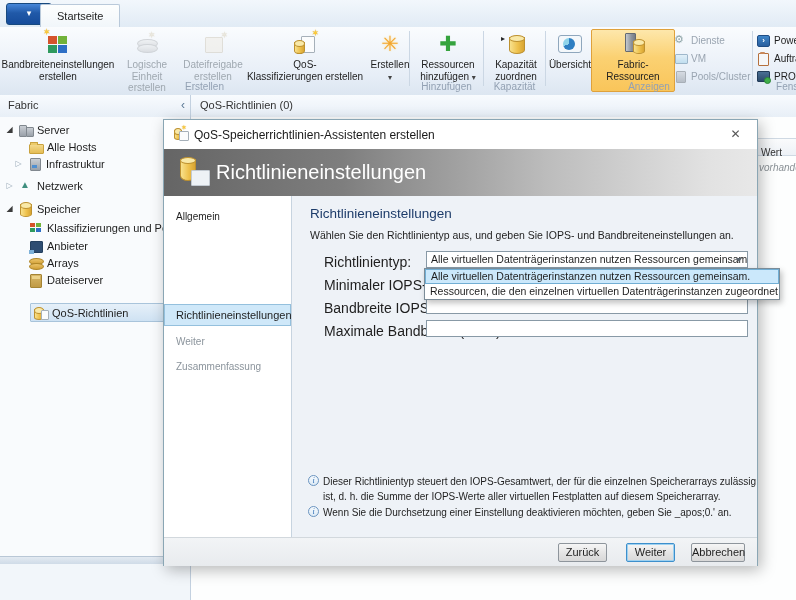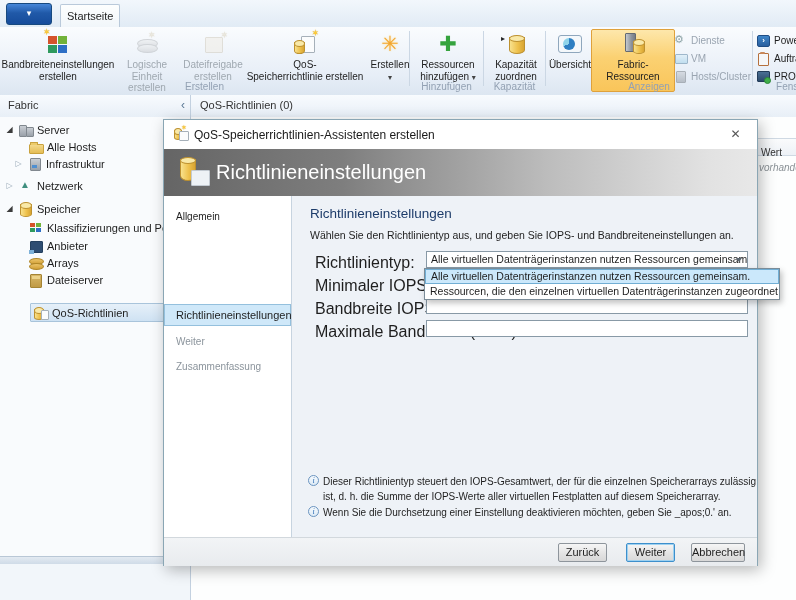--- a/index.html
+++ b/index.html
@@ -4,21 +4,21 @@
 <style>
   html,body{margin:0;padding:0;background:#cfd8e2}
   #screen{position:relative;width:796px;height:600px;overflow:hidden;background:#f4f8fc;
     font-family:"Liberation Sans","DejaVu Sans",sans-serif;font-size:11px;color:#1e1e1e;
     -webkit-font-smoothing:antialiased}
   .abs{position:absolute}
   
   .tabrow{left:0;top:0;width:796px;height:27px;background:linear-gradient(#f2f7fc,#e1ebf5)}
   .appbtn{left:6px;top:3px;width:44px;height:20px;background:linear-gradient(#4686d8,#2059a8 45%,#164c9b);
     border:1px solid #17497f;border-radius:3px;color:#fff;text-align:center;line-height:18px;font-size:9px}
-  .tab{left:60px;top:4px;height:22px;padding:0 6px;background:linear-gradient(#fdfefe,#f1f6fa);
+  .tab{left:40px;top:4px;height:22px;padding:0 16px;background:linear-gradient(#fdfefe,#f1f6fa);
     border:1px solid #b9c9da;border-bottom:none;border-radius:2px 2px 0 0;line-height:22px}
   
   .ribbon{left:0;top:27px;width:796px;height:68px;background:linear-gradient(#fafcfe,#e7eef7 70%,#dce6f1);border-bottom:1px solid #b9c8d9}
   .rdiv{top:4px;height:55px;width:1px;background:#cbd7e4}
   .rglabel{top:54px;height:12px;font-size:10px;color:#93a1b3;text-align:center}
   .rbtn{top:2px;height:60px;display:flex;flex-direction:column;align-items:center;text-align:center;
     font-size:10px;line-height:1.15;border:1px solid transparent;border-radius:2px;padding-top:1px}
   .rbtn.disabled{color:#9fa8b0}
   .rbtn.disabled .ic{opacity:.5;filter:grayscale(.6)}
   .rbtn.active{background:linear-gradient(#fde7ab,#fbd172 45%,#f9c55a);border-color:#dfa13b}
@@ -88,21 +88,21 @@
   .dbannerti{position:absolute;left:52px;top:0;height:47px;line-height:47px;font-size:20px;color:#fff}
   .dbic{position:absolute;left:14px;top:8px;width:34px;height:32px}
   .dnav{left:0;top:76px;width:128px;height:341px;background:#fff;border-right:1px solid #c7d4e0;box-sizing:border-box}
   .dnavitem{position:absolute;left:12px;font-size:10px;white-space:nowrap}
   .dnavitem.off{color:#8b949c}
   .dnavsel{position:absolute;left:0;top:108px;width:127px;height:22px;background:#cfe8f9;border:1px solid #94c0dd;
     box-sizing:border-box;line-height:20px;padding-left:11px;font-size:11px}
   .dbody{left:128px;top:76px;width:465px;height:341px;background:#eef2f7}
   .dhead{position:absolute;left:18px;top:10px;font-size:13.5px;color:#1d3c6a}
   .dintro{position:absolute;left:18px;top:33px;font-size:10.5px;white-space:nowrap}
-  .flabel{position:absolute;left:23px;font-size:16px;white-space:nowrap}
+  .flabel{position:absolute;left:32px;font-size:14px;white-space:nowrap}
   .combo{position:absolute;left:134px;top:55px;width:322px;height:17px;background:#fff;border:1px solid #8899a6;
     box-sizing:border-box;line-height:15px;padding:0 18px 0 4px;font-size:10.5px;white-space:nowrap;overflow:hidden}
   .carr{position:absolute;right:5px;top:6px;width:0;height:0;border:3px solid transparent;border-top:4px solid #5a6570}
   .inp{position:absolute;left:134px;width:322px;height:17px;background:#fff;border:1px solid #8899a6;box-sizing:border-box;
     font-family:inherit;font-size:11px;padding:0 4px;margin:0}
   .irow{position:absolute;display:flex;gap:4px}
   .iico{width:11px;height:11px;border-radius:50%;border:1px solid #6a94c0;background:linear-gradient(#f6fafd,#dceaf6);
     color:#2d6db5;font-size:8px;font-style:italic;font-family:"Liberation Serif",serif;text-align:center;line-height:10px;flex:none;box-sizing:border-box}
   .itext{font-size:10px;line-height:1.45;width:436px}
   .dfooter{left:0;top:417px;width:593px;height:28px;background:linear-gradient(#f2f4f6,#e8ebee);border-top:1px solid #d2d8dd}
@@ -159,21 +159,21 @@
       </span>
       <span><span>Dateifreigabe</span><br><span>erstellen</span></span>
     </div>
 
     <div class="abs rbtn" style="left:244px;width:120px">
       <span class="ic">
         <span class="pg" style="left:9px;top:5px;width:12px;height:15px"></span>
         <span class="cyl" style="left:2px;top:11px;width:9px;height:10px"></span>
         <span class="sp" style="right:-1px;top:-2px">✶</span>
       </span>
-      <span><span>QoS-</span><br><span>Speicherrichtlinie erstellen</span></span>
+      <span><span>QoS-</span><br><span>Klassifizierungen erstellen</span></span>
     </div>
 
     <div class="abs rbtn" style="left:366px;width:46px">
       <span class="ic"><span class="cstar">✳</span></span>
       <span><span>Erstellen</span><br><span style="font-size:8px;color:#444">▾</span></span>
     </div>
 
     <div class="abs rbtn" style="left:413px;width:68px">
       <span class="ic"><span class="plusg">✚</span></span>
       <span><span>Ressourcen</span><br><span>hinzufügen</span> <span style="font-size:8px;color:#444">▾</span></span>
@@ -209,21 +209,21 @@
     <div class="abs rsmall" style="left:674px;top:23px">
       <span class="sic">
           <span class="mon" style="left:1px;top:2px;width:11px;height:8px;opacity:.55"></span>
         </span>
       <span>VM</span>
     </div>
     <div class="abs rsmall" style="left:674px;top:41px">
       <span class="sic">
           <span class="srv" style="left:2px;top:1px;width:8px;height:10px;opacity:.6"></span>
         </span>
-      <span>Hosts/Cluster</span>
+      <span>Pools/Cluster</span>
     </div>
 
     <div class="abs rsmall en" style="left:757px;top:5px;width:70px">
       <span class="sic">
           <span class="psq" style="left:0;top:1px"><span>›</span></span>
         </span>
       <span>PowerShell</span>
     </div>
     <div class="abs rsmall en" style="left:757px;top:23px;width:70px">
       <span class="sic">

